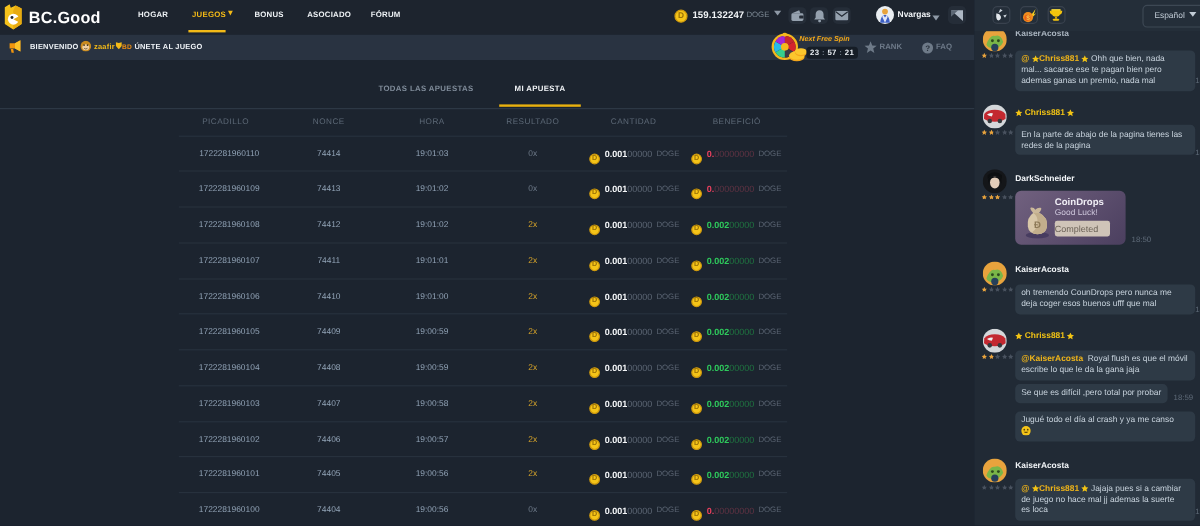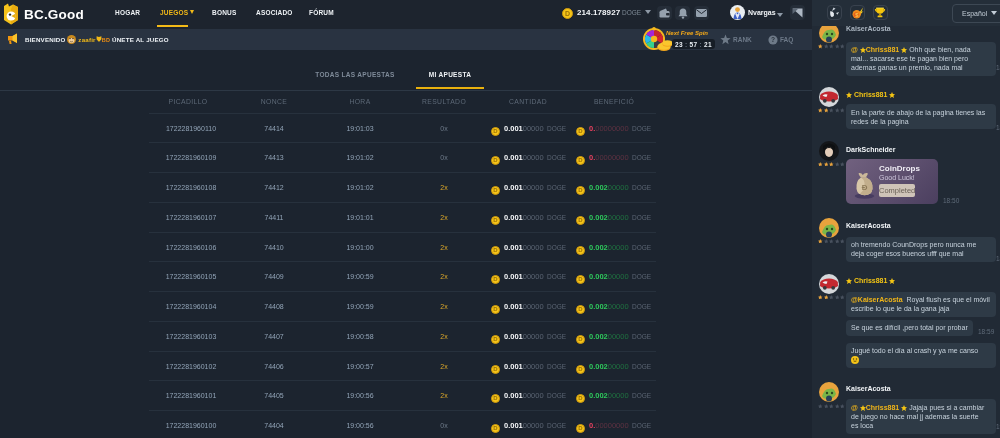--- a/index.html
+++ b/index.html
@@ -32,21 +32,21 @@
 <circle cx="7" cy="11.6" r="1.2" fill="#23282e"></circle>
 </svg>
     <div class="abs" style="left:24px;top:7px;font-size:13.5px;font-weight:bold;color:#fff;letter-spacing:.2px">BC.Good</div>
     <div class="navitem" style="left:115px">HOGAR</div>
     <div class="navitem" style="left:160px;color:#f3ba17">JUEGOS <span class="caret" style="border-top-color:#f3ba17;border-left-width:2.5px;border-right-width:2.5px"></span></div>
     <div class="abs" style="left:157px;top:24.5px;width:31px;height:2.5px;background:#f3ba17"></div>
     <div class="navitem" style="left:212px">BONUS</div>
     <div class="navitem" style="left:256px">ASOCIADO</div>
     <div class="navitem" style="left:309px">FÓRUM</div>
     <div class="abs coin" style="left:562px;top:7.5px;width:11px;height:11px;line-height:9px;font-size:7px">D</div>
-    <div class="abs" style="left:577px;top:0;height:26px;line-height:26px;font-size:8px;font-weight:bold;color:#f2f5f8;letter-spacing:.1px">214.178927</div>
+    <div class="abs" style="left:577px;top:0;height:26px;line-height:26px;font-size:8px;font-weight:bold;color:#f2f5f8;letter-spacing:.1px">159.132247</div>
     <div class="abs" style="left:622px;top:0;height:26px;line-height:26px;font-size:6.5px;color:#7d8995">DOGE&nbsp; <span class="caret"></span></div>
 <div class="icobtn" style="left:657px;top:6px;width:15px;height:14px"></div>
 <svg class="abs" style="left:659px;top:8px" width="11" height="10" viewBox="0 0 11 10">
       <path d="M1 3 L7 0.5 L8 3 Z" fill="#95a1ae"></path>
       <rect x="0.5" y="3" width="10" height="6.5" rx="1.2" fill="#95a1ae"></rect>
       <rect x="7" y="5" width="3.5" height="2.5" rx="0.8" fill="#242b35"></rect>
     </svg>
 <div class="icobtn" style="left:675px;top:6px;width:15px;height:14px"></div>
 <svg class="abs" style="left:678px;top:8px" width="10" height="11" viewBox="0 0 10 11">
       <path d="M5 0.5 C7.2 0.5 8.3 2 8.3 4 L8.3 6.5 L9.5 8.2 L0.5 8.2 L1.7 6.5 L1.7 4 C1.7 2 2.8 0.5 5 0.5 Z" fill="#95a1ae"></path>
@@ -339,21 +339,21 @@
       <svg width="4.5" height="4.5" viewBox="0 0 10 10">
         <path d="M5 0 L6.5 3.4 L10 3.8 L7.4 6.1 L8.2 9.8 L5 7.8 L1.8 9.8 L2.6 6.1 L0 3.8 L3.5 3.4 Z" fill="#49525f"></path>
       </svg>
       <svg width="4.5" height="4.5" viewBox="0 0 10 10">
         <path d="M5 0 L6.5 3.4 L10 3.8 L7.4 6.1 L8.2 9.8 L5 7.8 L1.8 9.8 L2.6 6.1 L0 3.8 L3.5 3.4 Z" fill="#49525f"></path>
       </svg>
     </div>
     <div class="abs" style="left:34px;top:158.5px;width:92px;height:45px;border-radius:5px;background:linear-gradient(135deg,#71617f,#4b3f5f)">
 <div class="abs" style="left:33px;top:5px;font-size:8px;font-weight:bold;color:#f0eef5">CoinDrops</div>
 <div class="abs" style="left:33px;top:15.5px;font-size:7px;color:#cfc8dd">Good Luck!</div>
-<div class="abs" style="left:33px;top:25px;width:36px;height:13px;background:#cfc4b8;border-radius:2px;font-size:7.5px;color:#6b6257;text-align:center;line-height:13px">Completed</div>
+<div class="abs" style="left:33px;top:25px;width:46px;height:13px;background:#cfc4b8;border-radius:2px;font-size:7.5px;color:#6b6257;line-height:13px">Completed</div>
 <svg class="abs" style="left:7px;top:13px" width="23" height="27" viewBox="0 0 26 30">
 <ellipse cx="13" cy="27" rx="11" ry="3" fill="#473c60"></ellipse>
 <path d="M9 6 Q5 1 7 0.8 Q10 0.5 11 3 Q13 0.5 16 1 Q18 1.4 14.5 6 Z" fill="#cbb89a"></path>
 <path d="M9 6 L15 6 Q23 10 22 19 Q21 26 13 26 Q5 26 4 19 Q3 10 9 6 Z" fill="#d8c7a8"></path>
 <path d="M9 6 L15 6 Q23 10 22 19 Q21 26 13 26 Q10 26 8 24 Q14 20 13 12 Q12.5 8 9 6 Z" fill="#c2ae8c"></path>
 <text x="13" y="20" font-size="9" font-weight="bold" fill="#8d7a58" text-anchor="middle">Đ</text>
 </svg>
 </div>
     <div class="ts" style="left:131px;top:197px">18:50</div>
     <svg class="abs" style="left:7px;top:218px" width="20" height="20" viewBox="0 0 20 20">

